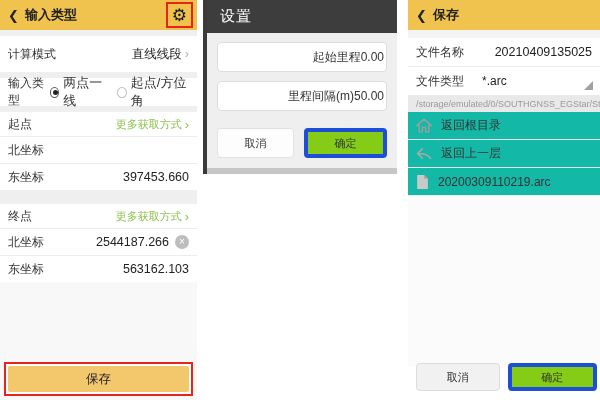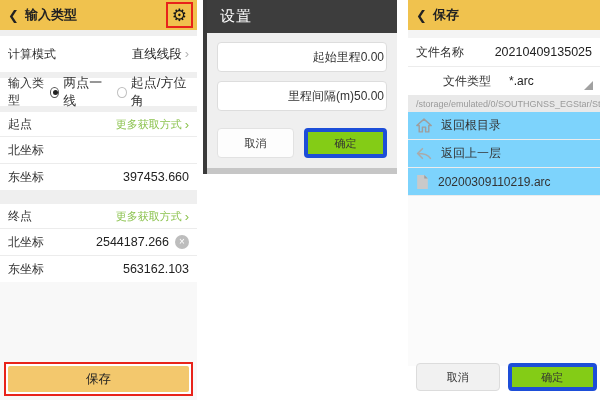--- a/index.html
+++ b/index.html
@@ -53,27 +53,27 @@
   .field + .field { margin-top:9px; }
   .dlg-buttons { display:flex; gap:10px; margin-top:17px; }
   .btn { flex:1; height:30px; border-radius:4px; display:flex; align-items:center;
     justify-content:center; font-size:11px; color:#333; cursor:pointer; }
   .btn.ghost { background:#fdfdfd; border:1px solid #e2e2e2; }
   .btn.yellow { background:#84cc16; border:4px solid #1d4ed8; }
   .dlg-dim-strip { height:6px; background:#c6c6c6; }
 
   
   #right { left:408px; width:192px; }
-  .ft-row { position:relative;margin-left:27px; }
+  .ft-row { position:relative; }
   .ft-val { margin-left:18px; margin-right:auto; font-size:12px; color:#222; }
   .corner-tri { position:absolute; right:7px; bottom:5px; width:0; height:0;
     border-left:9px solid transparent; border-bottom:9px solid #8a8a8a; opacity:.8; }
   .path-bar { height:17px; background:#e9e9e9; display:flex; align-items:center;
     padding:0 8px; font-size:9px; color:#9a9a9a; white-space:nowrap; overflow:hidden; }
-  .list-row { height:27px; background:#7dd3fc; display:flex; align-items:center;
+  .list-row { height:27px; background:#14b8a6; display:flex; align-items:center;
     padding:0 8px; font-size:12px; color:#333; gap:9px; }
   .list-row svg { flex:0 0 auto; }
   .rp-filler { background:#fbfbfb; height:170px; }
   .rp-buttons { position:absolute; left:8px; right:3px; bottom:9px; display:flex; gap:8px; }
   .rp-buttons .btn { height:28px; }
   .rp-buttons .ghost { background:#f1f1f1; border:1px solid #dcdcdc; }
 </style>
 </head>
 <body>
 

